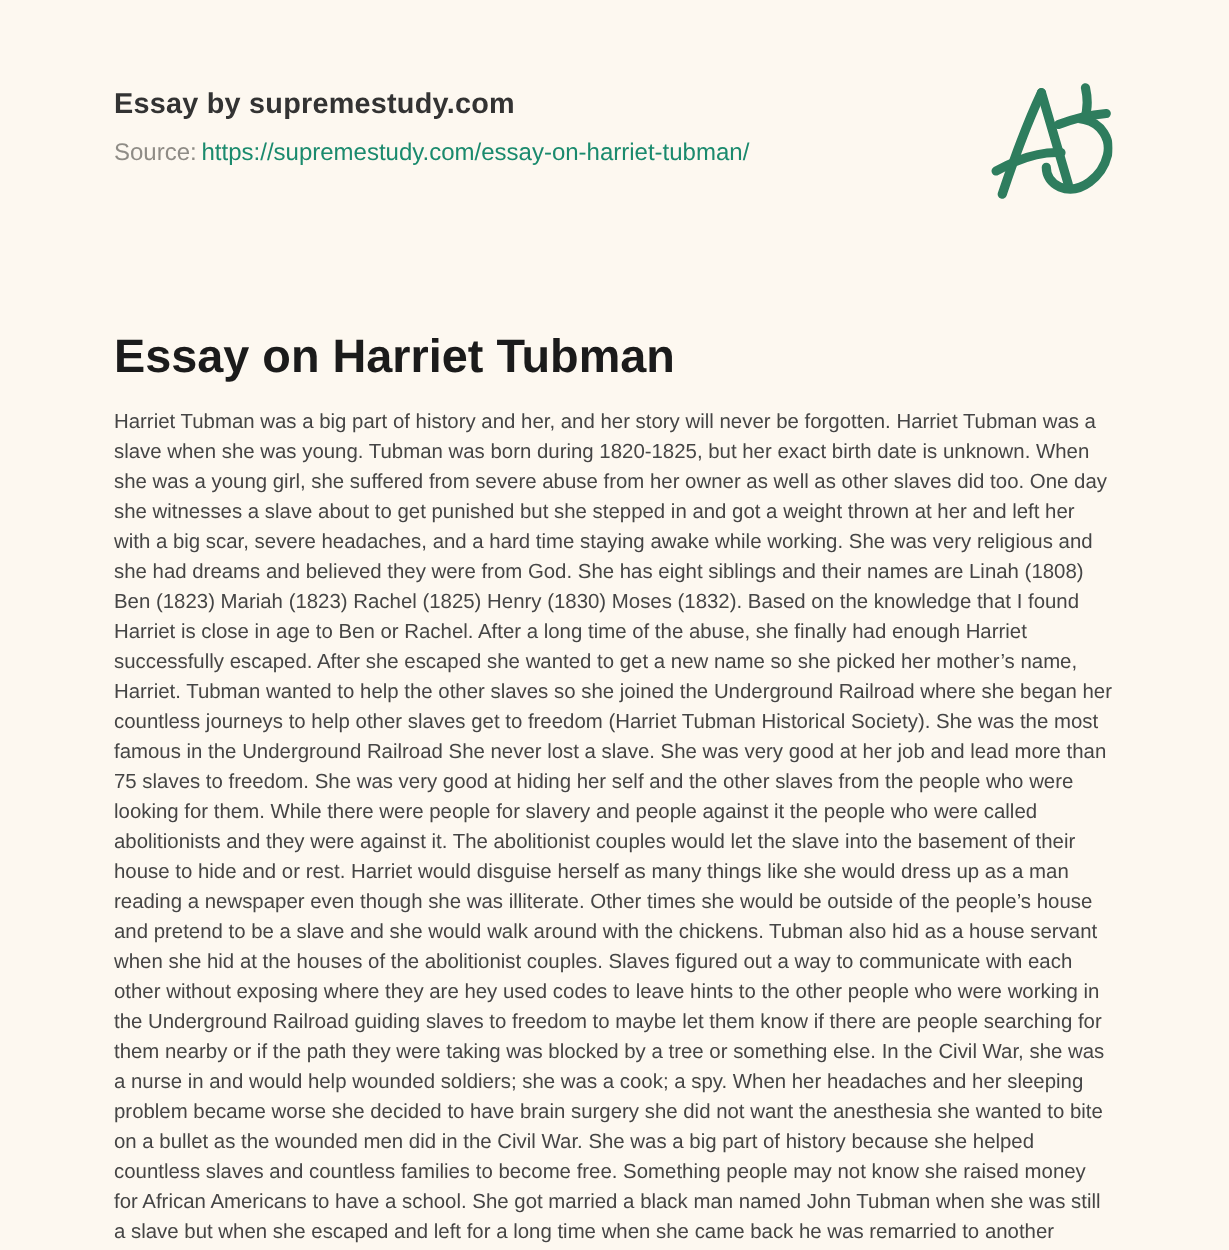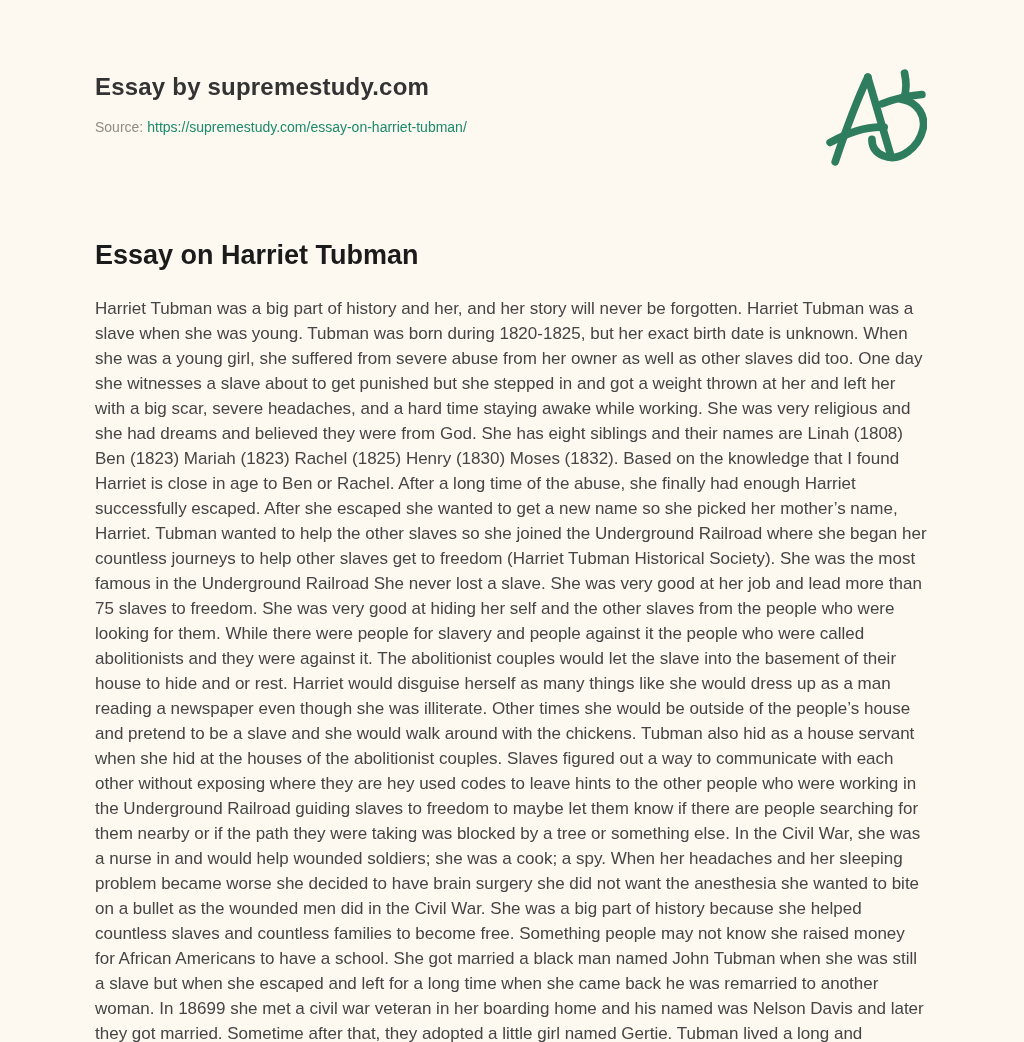--- a/index.html
+++ b/index.html
@@ -25,40 +25,40 @@
   }
   .header-title {
     font-size: 24px;
     font-weight: bold;
     color: #333333;
     line-height: 30px;
     letter-spacing: 0.2px;
   }
   .source-line {
     margin-top: 14px;
-    font-size: 14px;
+    font-size: 20px;
     line-height: 22px;
     color: #8F8C86;
   }
   .source-link {
     color: #1A8A6D;
     text-decoration: none;
     margin-left: 4px;
   }
   .logo {
     width: 102px;
     height: 98px;
     margin-top: -4px;
     margin-right: 2px;
     flex: 0 0 auto;
   }
   .logo svg { display: block; width: 100%; height: 100%; }
   .essay-title {
-    margin-top: 72px;
-    font-size: 27px;
+    margin-top: 115px;
+    font-size: 39px;
     font-weight: bold;
     color: #1B1B1B;
     line-height: 34px;
   }
   .essay-body {
     margin-top: 24px;
     font-size: 17px;
     line-height: 25px;
     color: #454545;
     text-align: left;

